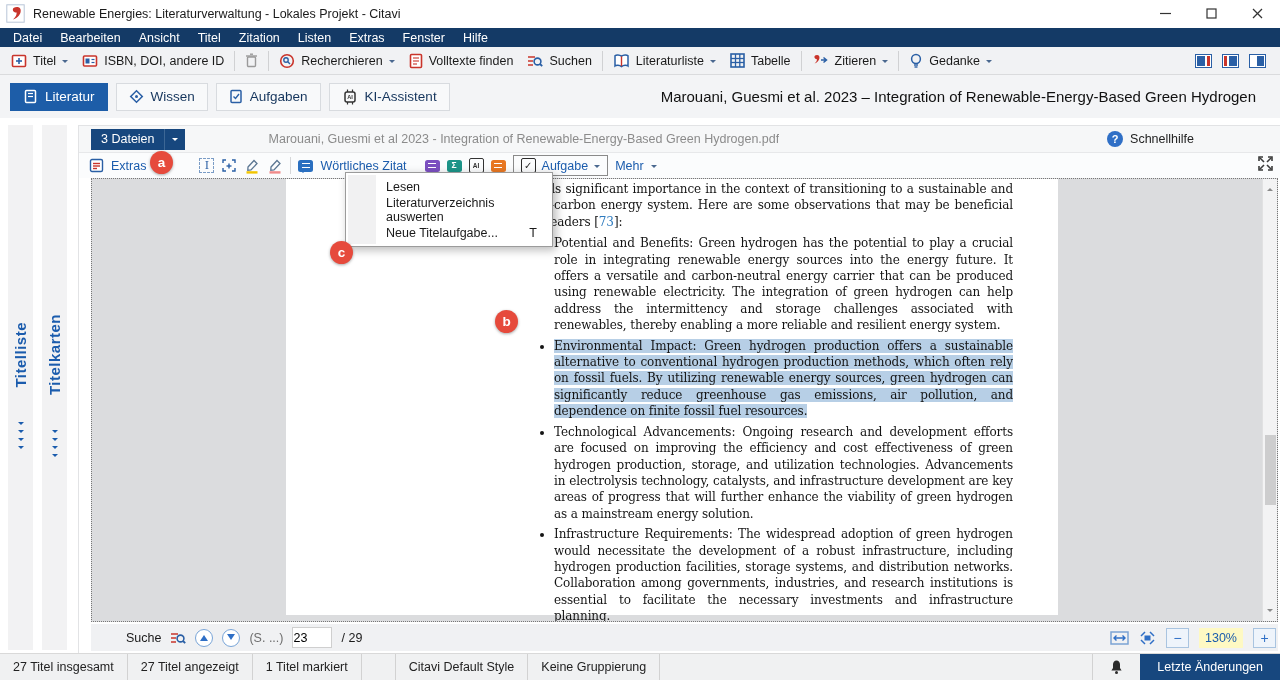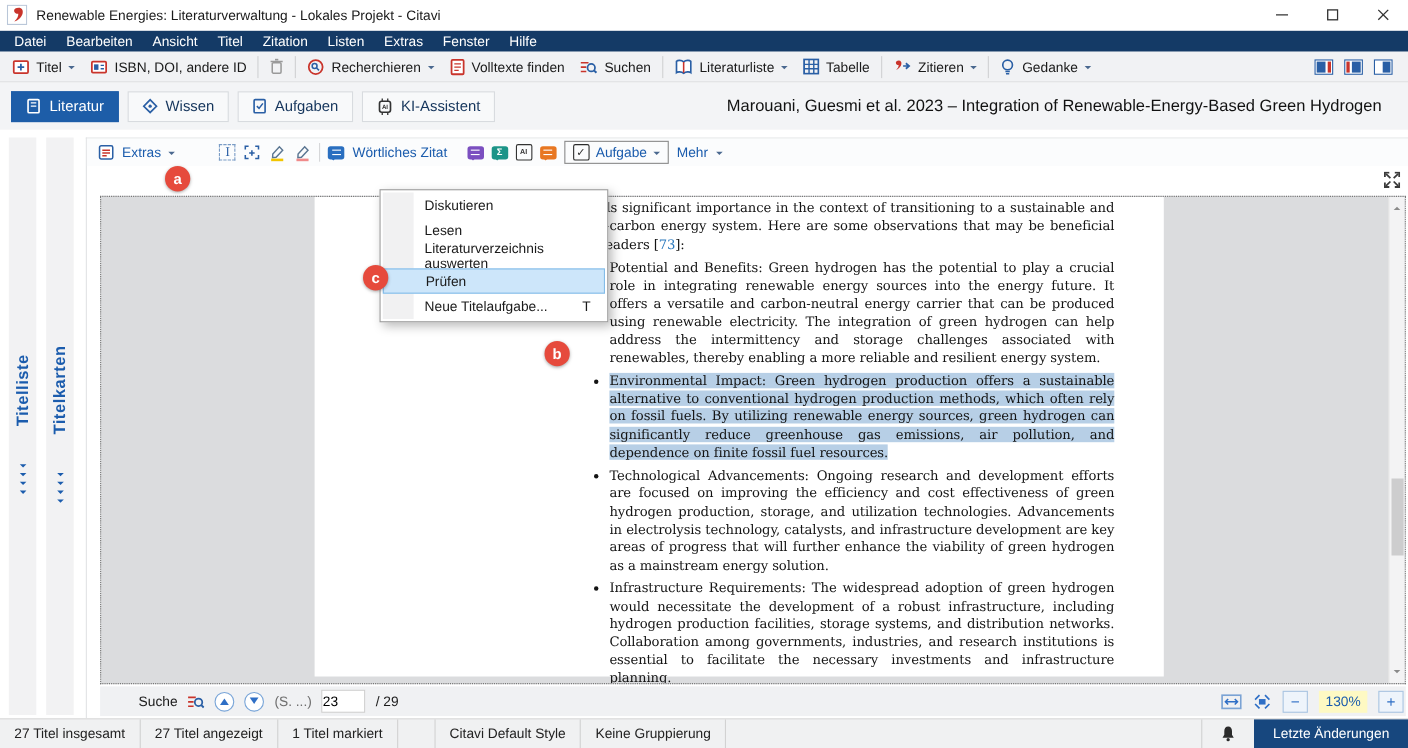--- a/index.html
+++ b/index.html
@@ -325,20 +325,33 @@
       <div class="chev">
           <i></i>
           <i></i>
           <i></i>
           <i></i>
         </div>
     </div>
 
     <div class="pane">
 
+      <div class="pane-header">
+        <div class="files-btn">
+          <span>3 Dateien</span>
+          <span class="fb-caret">
+              <i class="caret w"></i>
+            </span>
+        </div>
+        <span class="filename">Marouani, Guesmi et al 2023 - Integration of Renewable-Energy-Based Green Hydrogen.pdf</span>
+        <div class="quickhelp">
+          <span class="qicon">?</span>
+          <span>Schnellhilfe</span>
+        </div>
+      </div>
 
       <div class="pdf-toolbar">
         <svg width="15" height="15" viewBox="0 0 15 15">
             <rect x="1.5" y="1.5" width="12" height="12" rx="1.5" fill="#fff" stroke="#2a5fa5" stroke-width="1.4"></rect>
             <line x1="4" y1="5.5" x2="11" y2="5.5" stroke="#c9342b" stroke-width="1.4"></line>
             <line x1="4" y1="8" x2="11" y2="8" stroke="#c9342b" stroke-width="1.4"></line>
             <line x1="4" y1="10.5" x2="8" y2="10.5" stroke="#c9342b" stroke-width="1.4"></line>
           </svg>
         <span class="bluelabel">Extras</span>
         <i class="caret"></i>
@@ -461,30 +474,24 @@
           <path d="M7.5 1.5 C5.3 1.5 4 3.3 4 5.6 V9 L2.4 11.6 H12.6 L11 9 V5.6 C11 3.3 9.7 1.5 7.5 1.5 Z" fill="#2b2b2b"></path>
           <circle cx="7.5" cy="13.4" r="1.5" fill="#2b2b2b"></circle>
         </svg>
     </div>
     <div class="last-btn">Letzte Änderungen</div>
   </div>
 
   <div class="ctxmenu">
     <div class="gutter"></div>
     <div class="cm-item">
-        <span>Diskutieren</span>
-      </div>
-    <div class="cm-item">
         <span>Lesen</span>
       </div>
     <div class="cm-item">
         <span>Literaturverzeichnis auswerten</span>
-      </div>
-    <div class="cm-item sel">
-        <span>Prüfen</span>
       </div>
     <div class="cm-item">
         <span>Neue Titelaufgabe...</span>
         <span class="cm-short">T</span>
       </div>
   </div>
 
   <div class="badge a">a</div>
   <div class="badge b">b</div>
   <div class="badge c">c</div>

